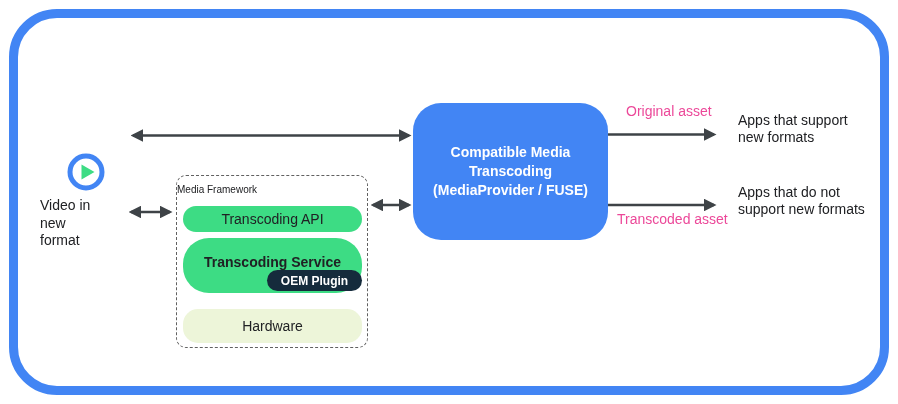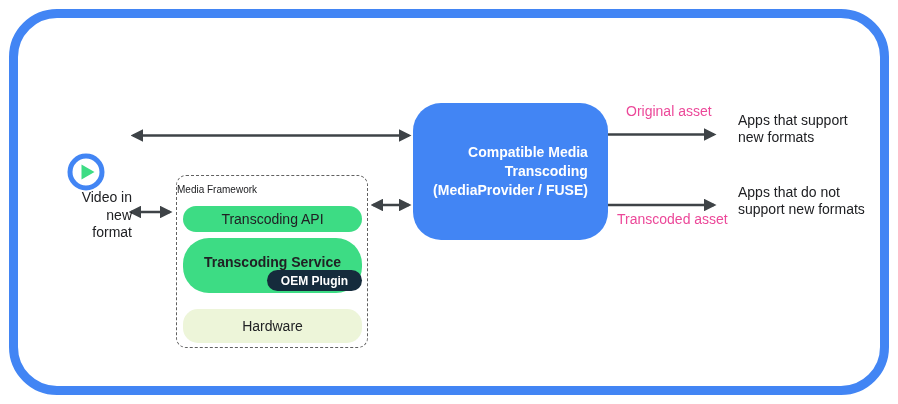--- a/index.html
+++ b/index.html
@@ -10,22 +10,22 @@
   .frame{
     position:absolute;left:9px;top:9px;width:880px;height:386px;
     border:9px solid #4285F4;border-radius:48px;box-sizing:border-box;
     background:transparent;pointer-events:none;
   }
   .arrows{position:absolute;left:0;top:0;width:898px;height:404px;}
 
   .play{position:absolute;left:66px;top:152px;width:40px;height:40px;}
 
   .video-label{
-    position:absolute;left:40px;top:189px;width:92px;
-    font-size:14px;line-height:17.5px;text-align:right;white-space:pre-line;
+    position:absolute;left:40px;top:197px;width:92px;
+    font-size:14px;line-height:17.5px;text-align:left;white-space:pre-line;
   }
 
   .framework{
     position:absolute;left:176px;top:175px;width:192px;height:173px;
     border:1.5px dashed #616161;border-radius:10px;box-sizing:border-box;
     background:transparent;
   }
   .fw-title{
     position:absolute;left:0;top:8px;width:100%;
     font-size:10px;color:#202124;
@@ -49,21 +49,21 @@
     display:flex;align-items:center;justify-content:center;
   }
   .hw{
     left:6px;top:133px;width:179px;height:34px;border-radius:15px;
     background:#EDF5D9;font-weight:normal;
   }
 
   .transcoder{
     position:absolute;left:413px;top:103px;width:195px;height:137px;
     background:#4285F4;border-radius:28px;box-sizing:border-box;
-    display:flex;align-items:center;justify-content:center;text-align:right;
+    display:flex;align-items:center;justify-content:center;text-align:center;
     color:#ffffff;font-size:14px;font-weight:bold;line-height:19px;white-space:pre-line;
   }
 
   .asset-label{position:absolute;font-size:14px;color:#ec4899;white-space:nowrap;}
   .original{left:626px;top:103px;}
   .transcoded{left:617px;top:211px;}
 
   .apps{
     position:absolute;left:738px;font-size:14px;line-height:17px;color:#202124;
     white-space:pre-line;

